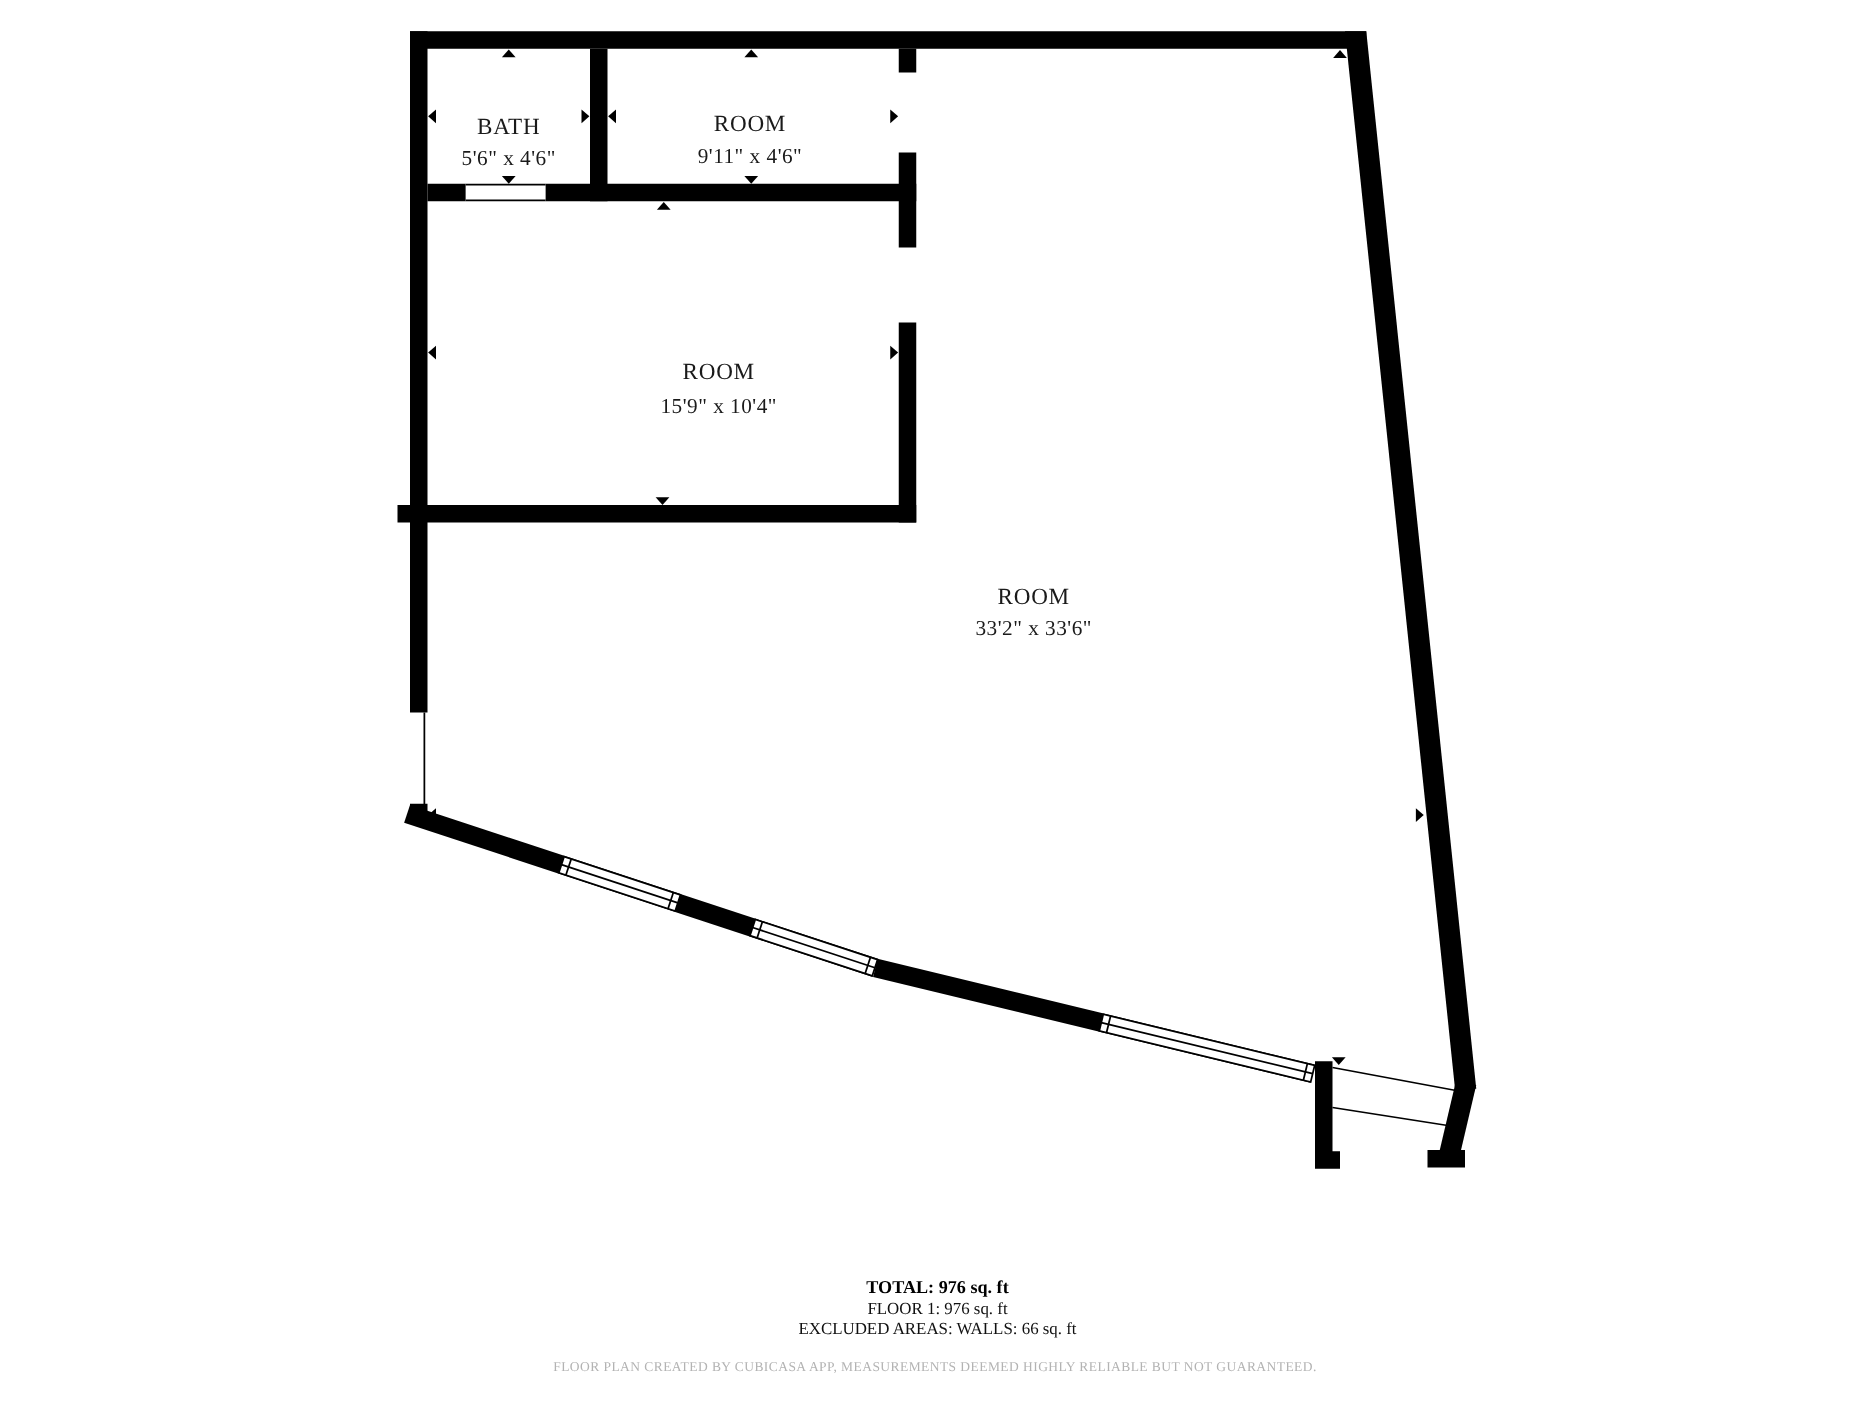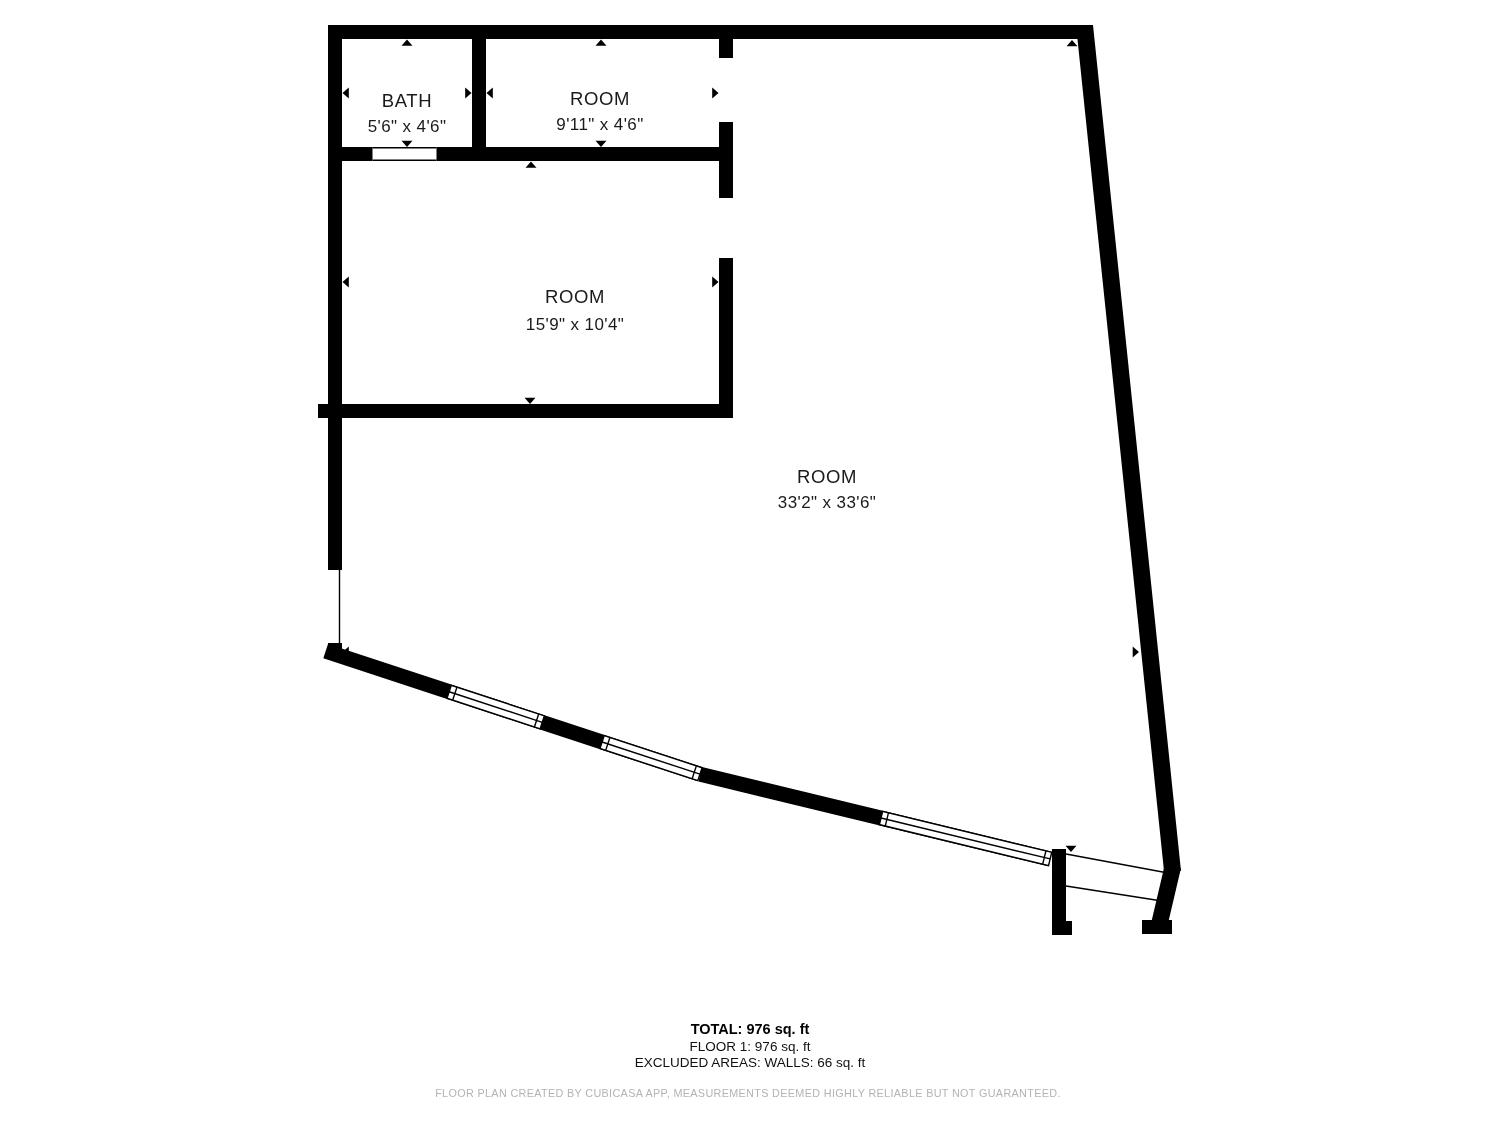--- a/index.html
+++ b/index.html
@@ -1,17 +1,17 @@
 <!DOCTYPE html>
 <html><head>
 <meta charset="utf-8">
 <style>
   html,body{margin:0;padding:0;background:#ffffff;}
   .canvas{position:relative;width:1500px;height:1125px;background:#ffffff;overflow:hidden;
-          font-family:Liberation Sans, sans-serif;}
+          font-family:Liberation Serif, serif;}
   svg{display:block;}
   .wall{fill:#000000;stroke:none;}
   .thin{stroke:#000000;stroke-width:1.4;fill:none;}
   .winbody{fill:#ffffff;stroke:#000000;stroke-width:1.4;}
   .arrow{fill:#000000;stroke:none;}
   .room-name{font-size:18.5px;fill:#1a1a1a;text-anchor:middle;letter-spacing:0.6px;}
   .room-dims{font-size:17px;fill:#1a1a1a;text-anchor:middle;letter-spacing:0.4px;}
   .sum-total{font-size:14.5px;font-weight:bold;fill:#000000;text-anchor:middle;}
   .sum-line{font-size:13.5px;fill:#111111;text-anchor:middle;}
   .disclaimer{font-size:10.8px;fill:#b3b3b3;text-anchor:middle;letter-spacing:0.35px;}

